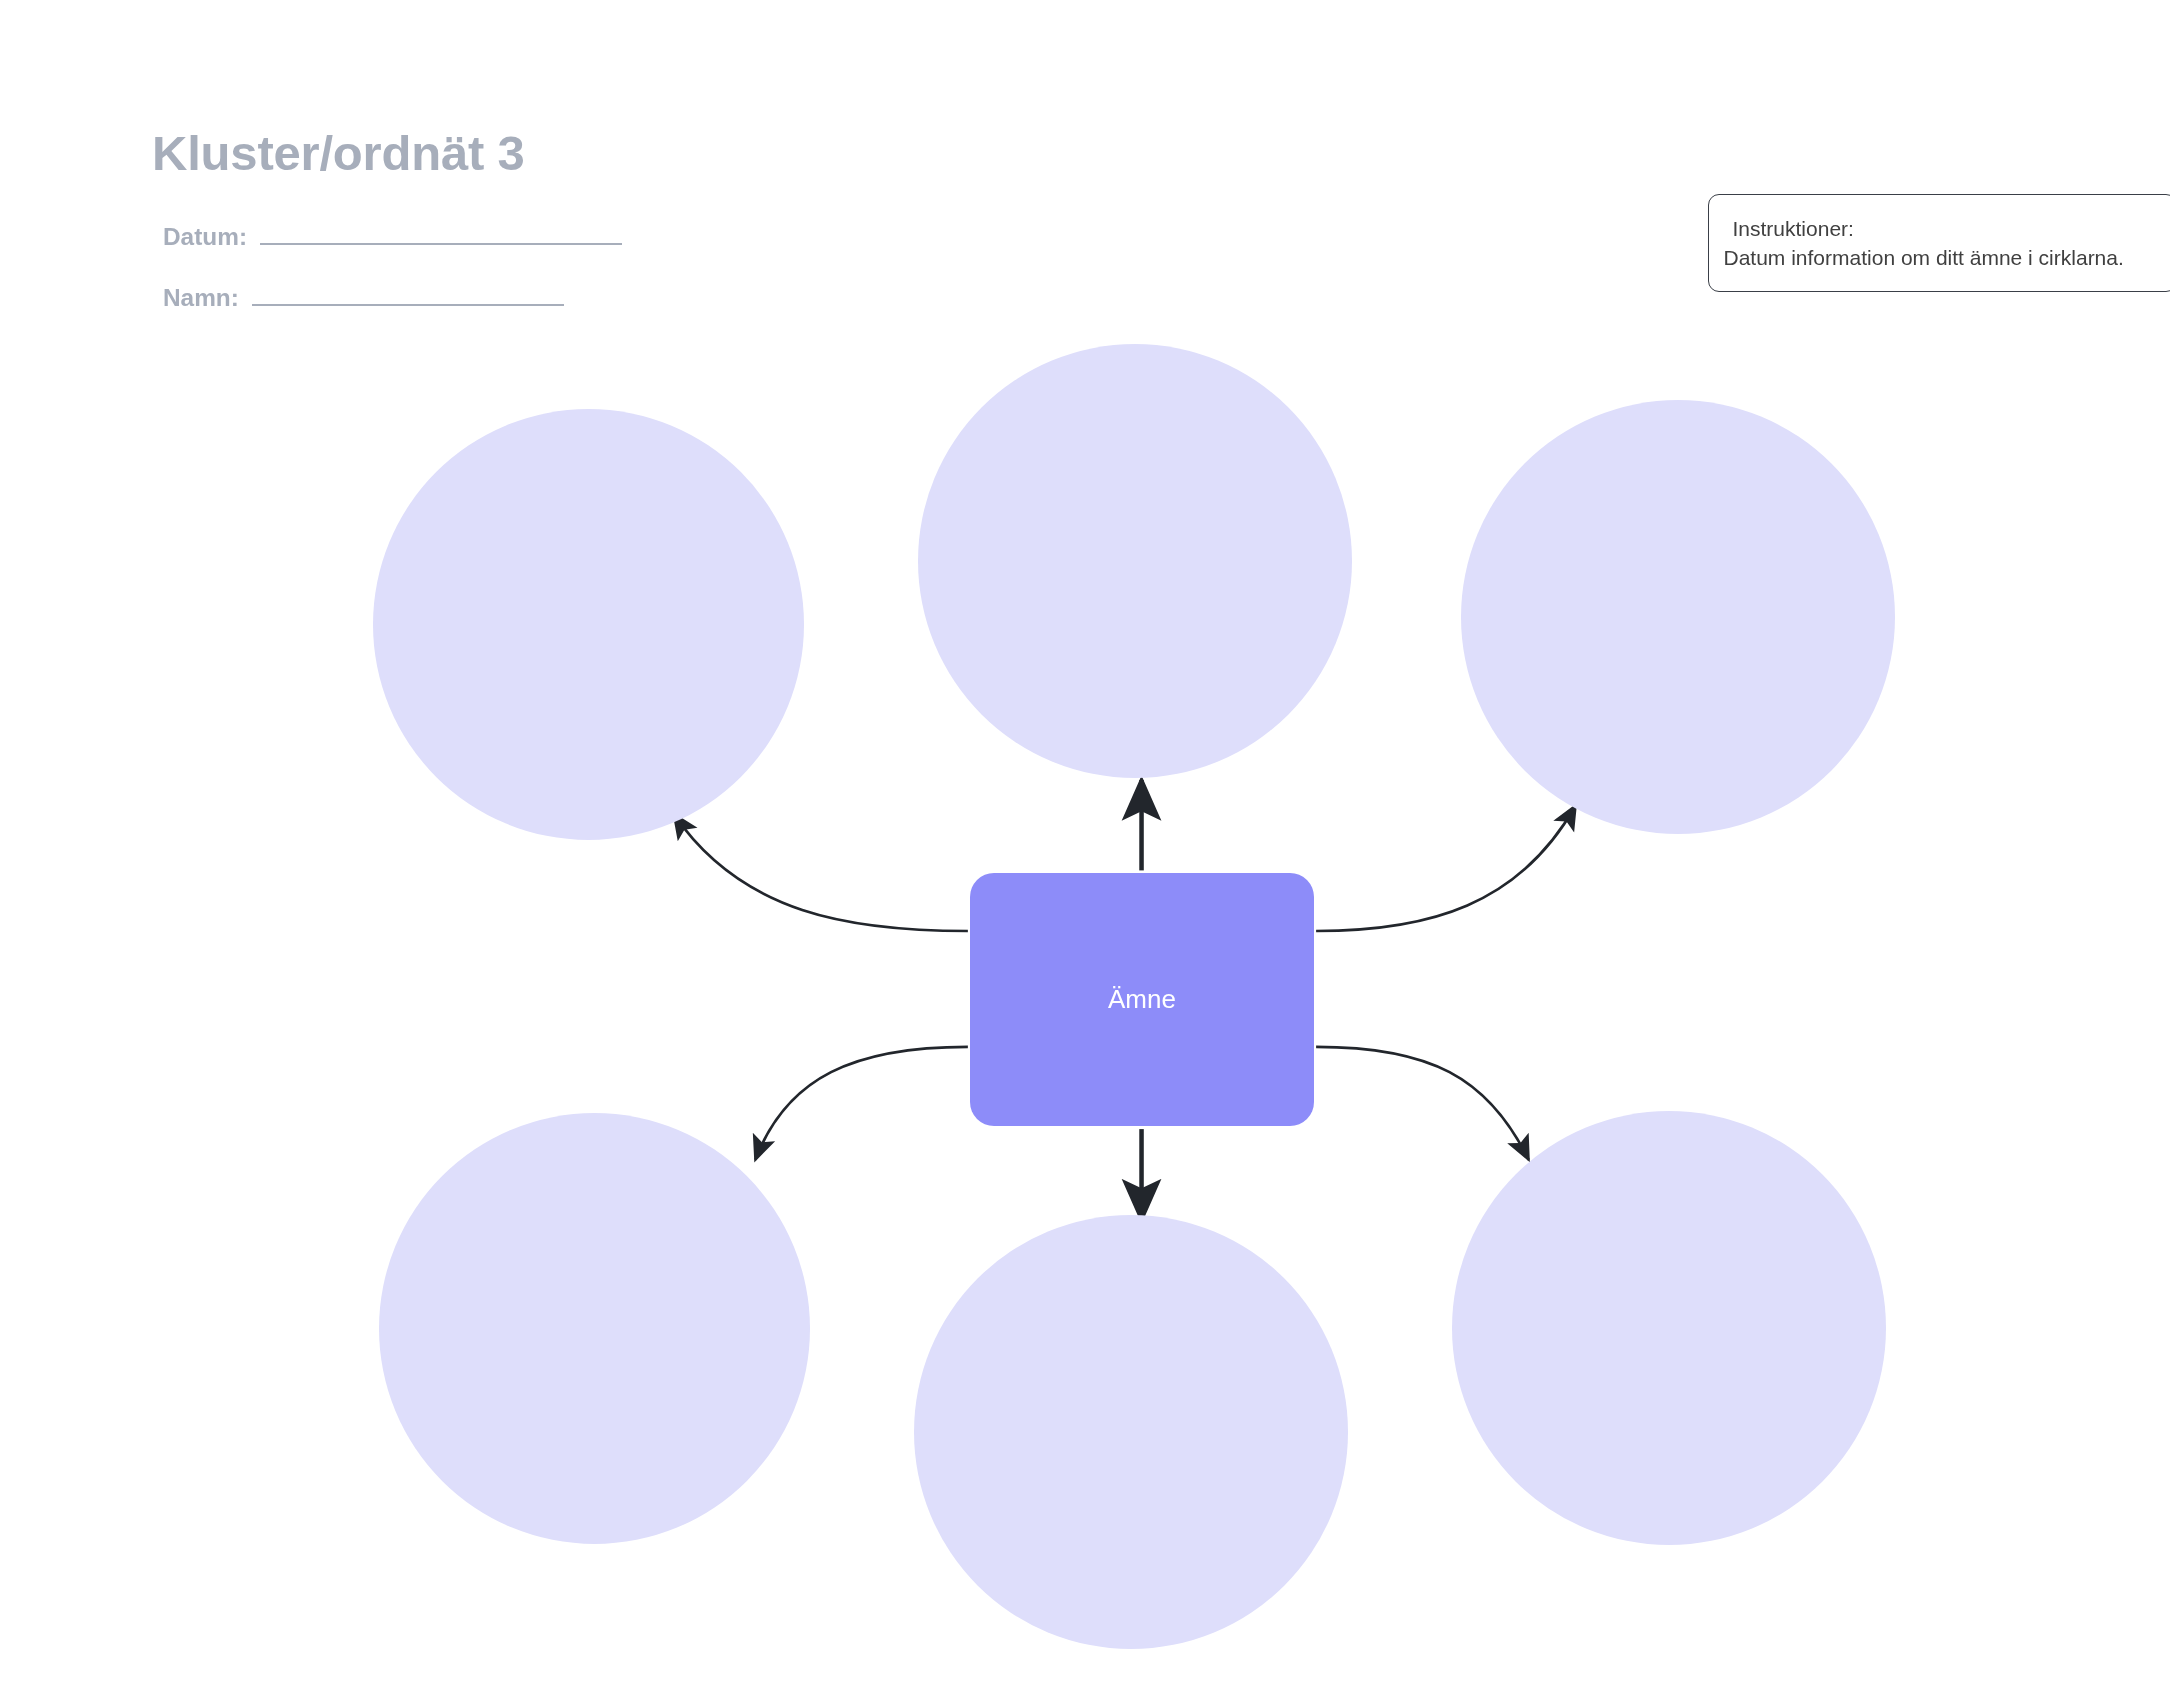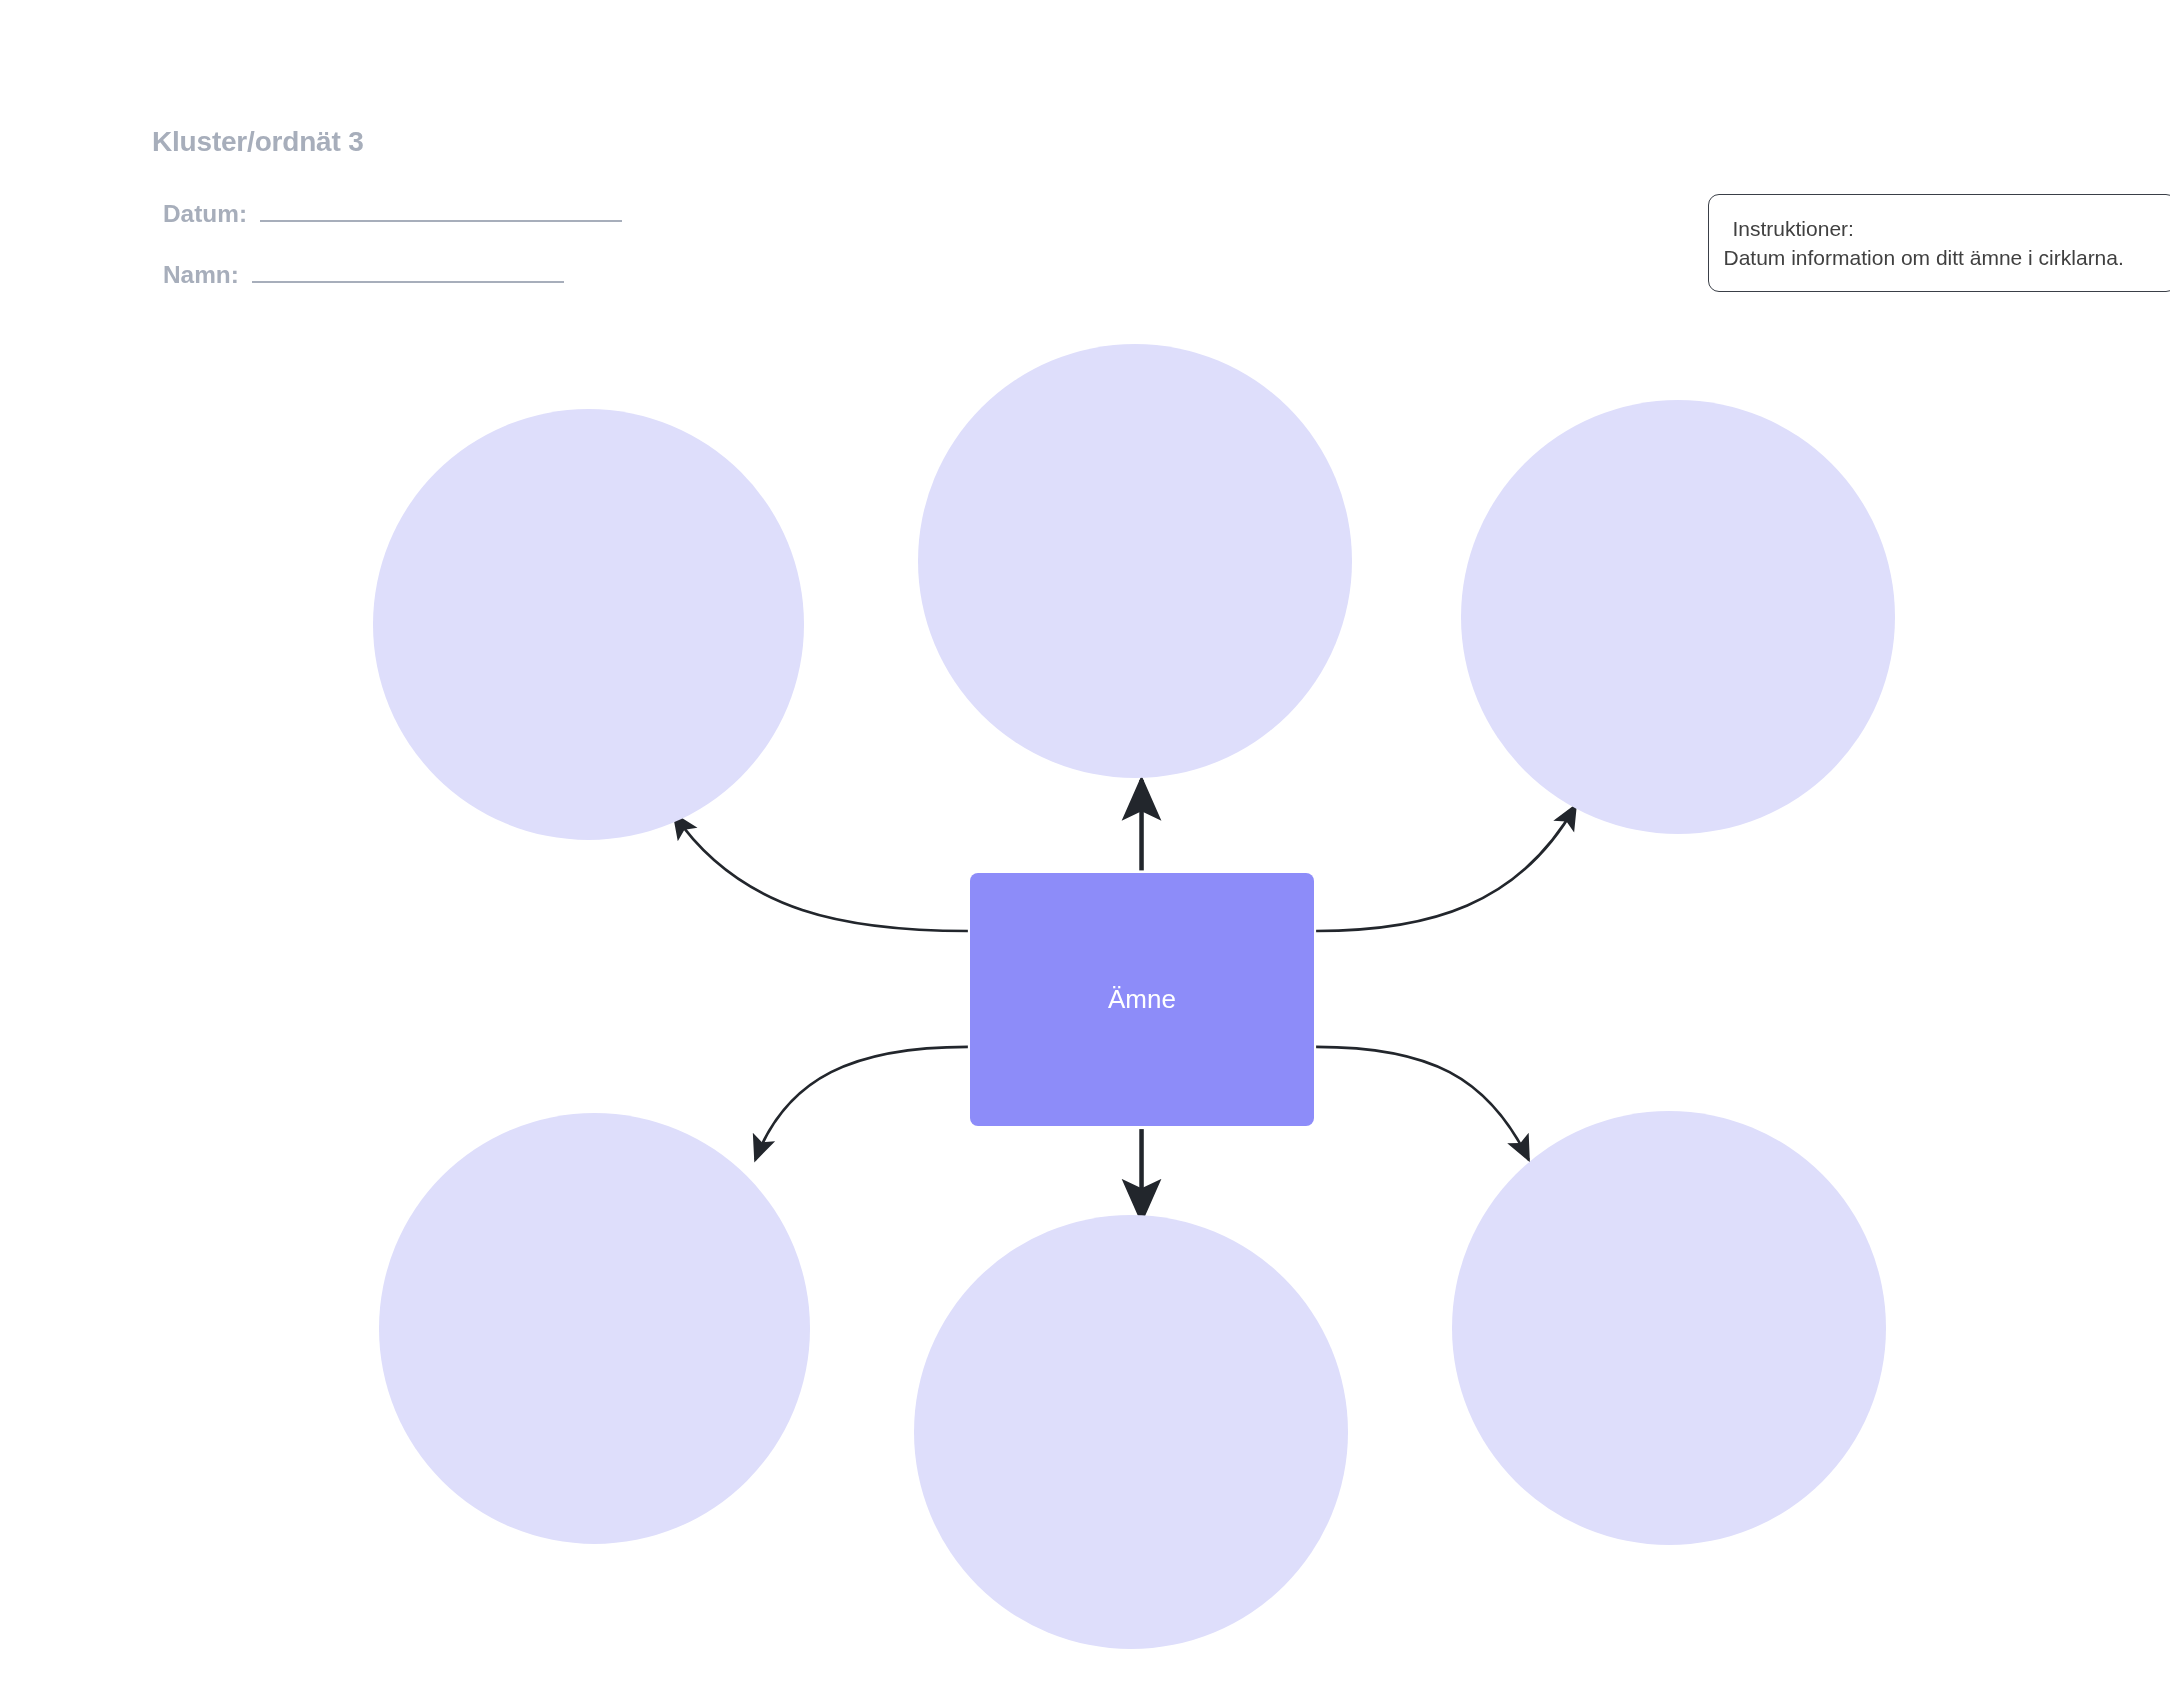--- a/index.html
+++ b/index.html
@@ -17,21 +17,21 @@
   }
 
   
   #header {
     position: absolute;
     left: 152px;
     top: 127px;
     width: 814px;
   }
   #worksheet-title {
-    font-size: 28px;
+    font-size: 49px;
     font-weight: bold;
     color: #a7aebb;
     letter-spacing: -0.2px;
     margin: 0 0 42px 0;
     line-height: 1.1;
   }
   .field-row {
     display: flex;
     align-items: baseline;
     margin-bottom: 33px;
@@ -85,21 +85,21 @@
     border-radius: 50%;
     background: #dedefb;
   }
   #center-node {
     position: absolute;
     left: 970px;
     top: 873px;
     width: 344px;
     height: 253px;
     background: #8d8cf9;
-    border-radius: 8px;
+    border-radius: 24px;
     display: flex;
     align-items: center;
     justify-content: center;
   }
   #center-node-label {
     color: #ffffff;
     font-size: 26px;
     line-height: 1.2;
     text-align: center;
   }

